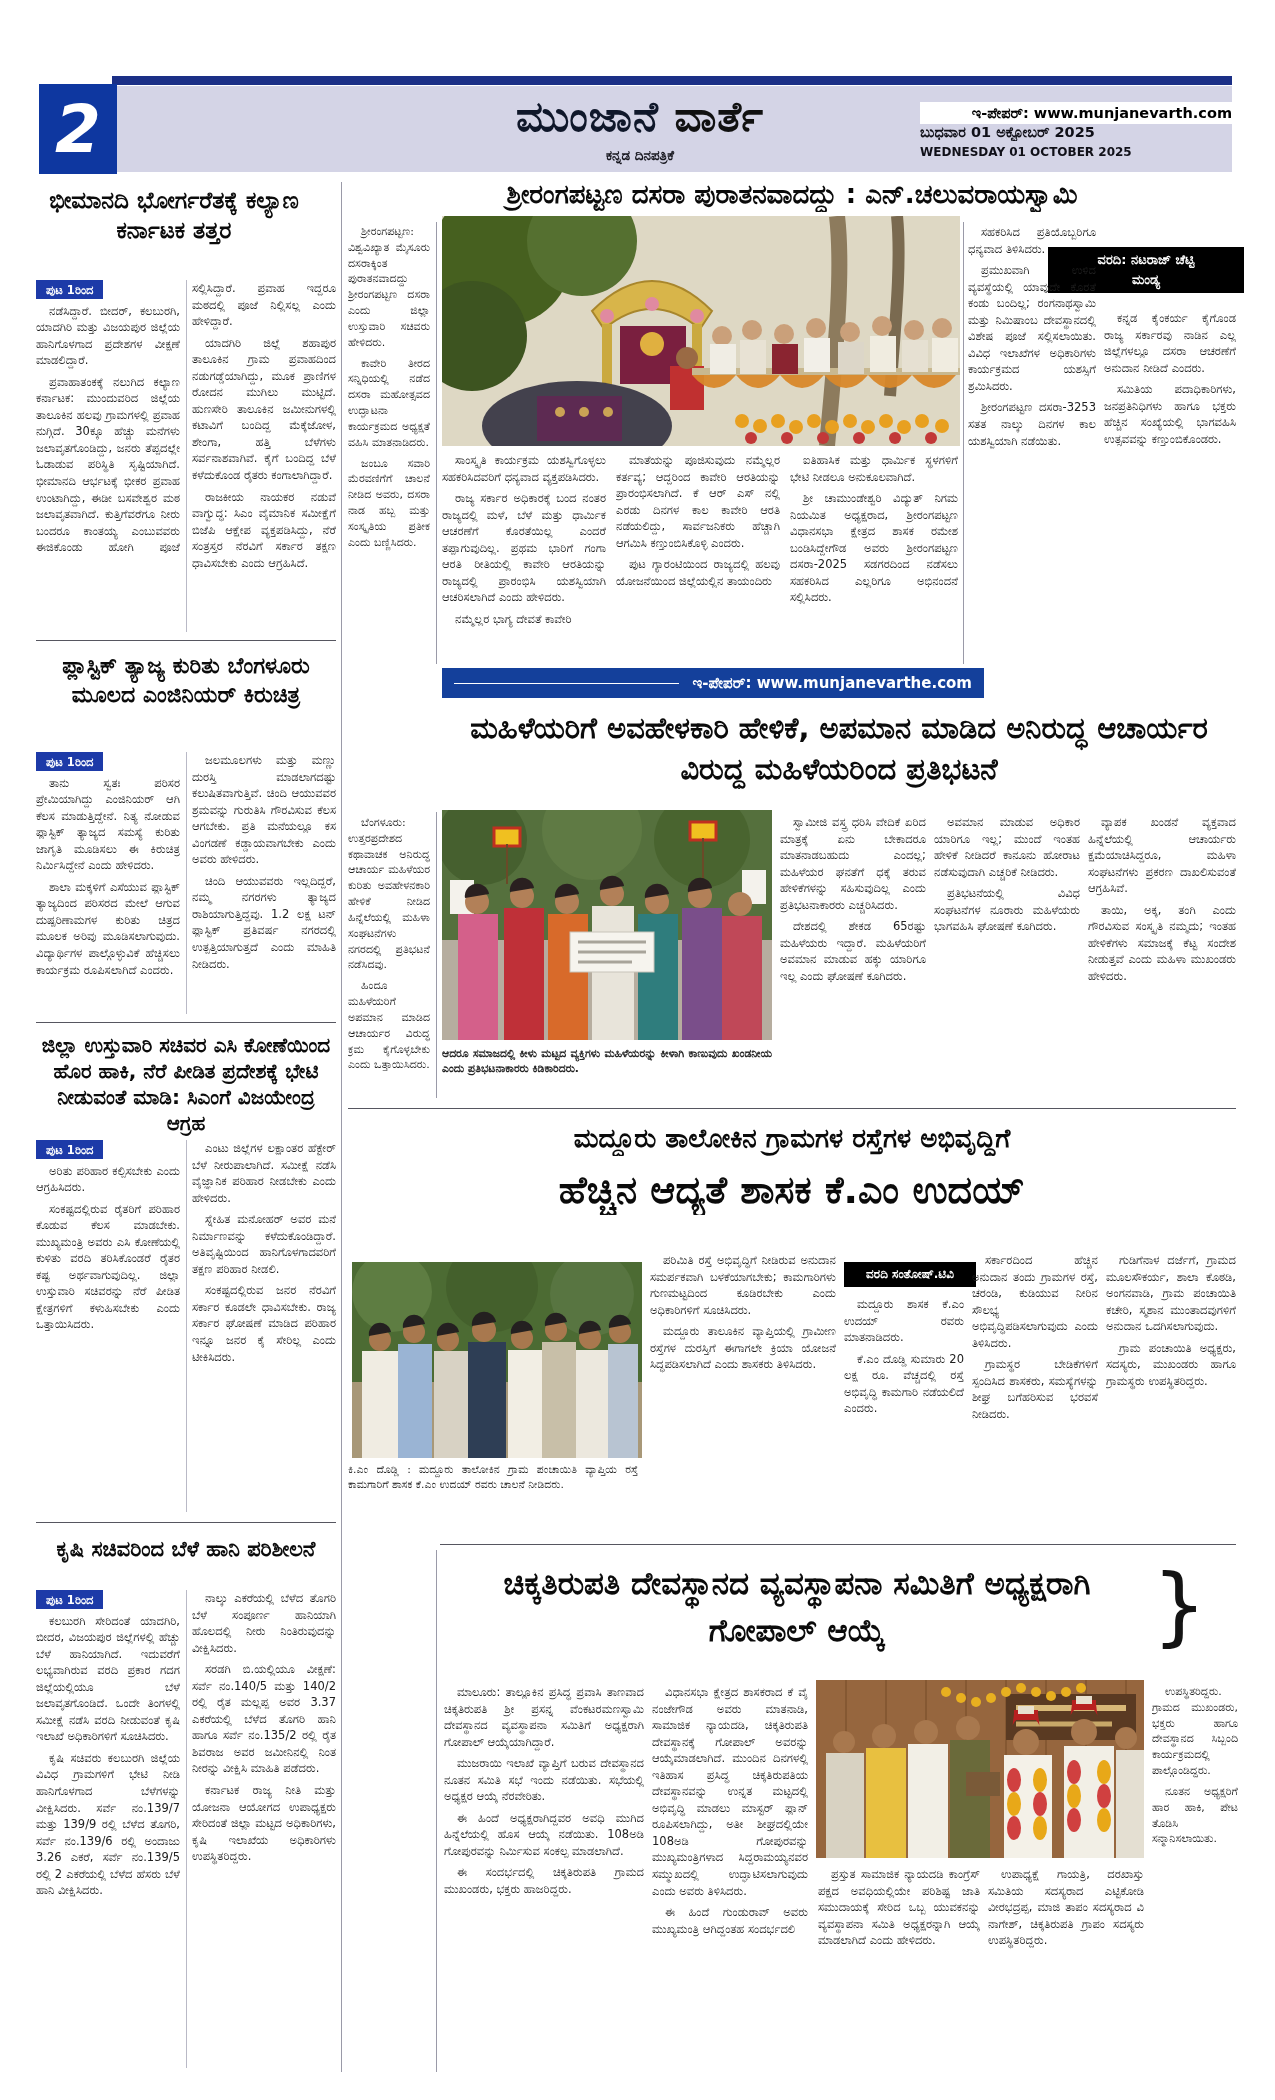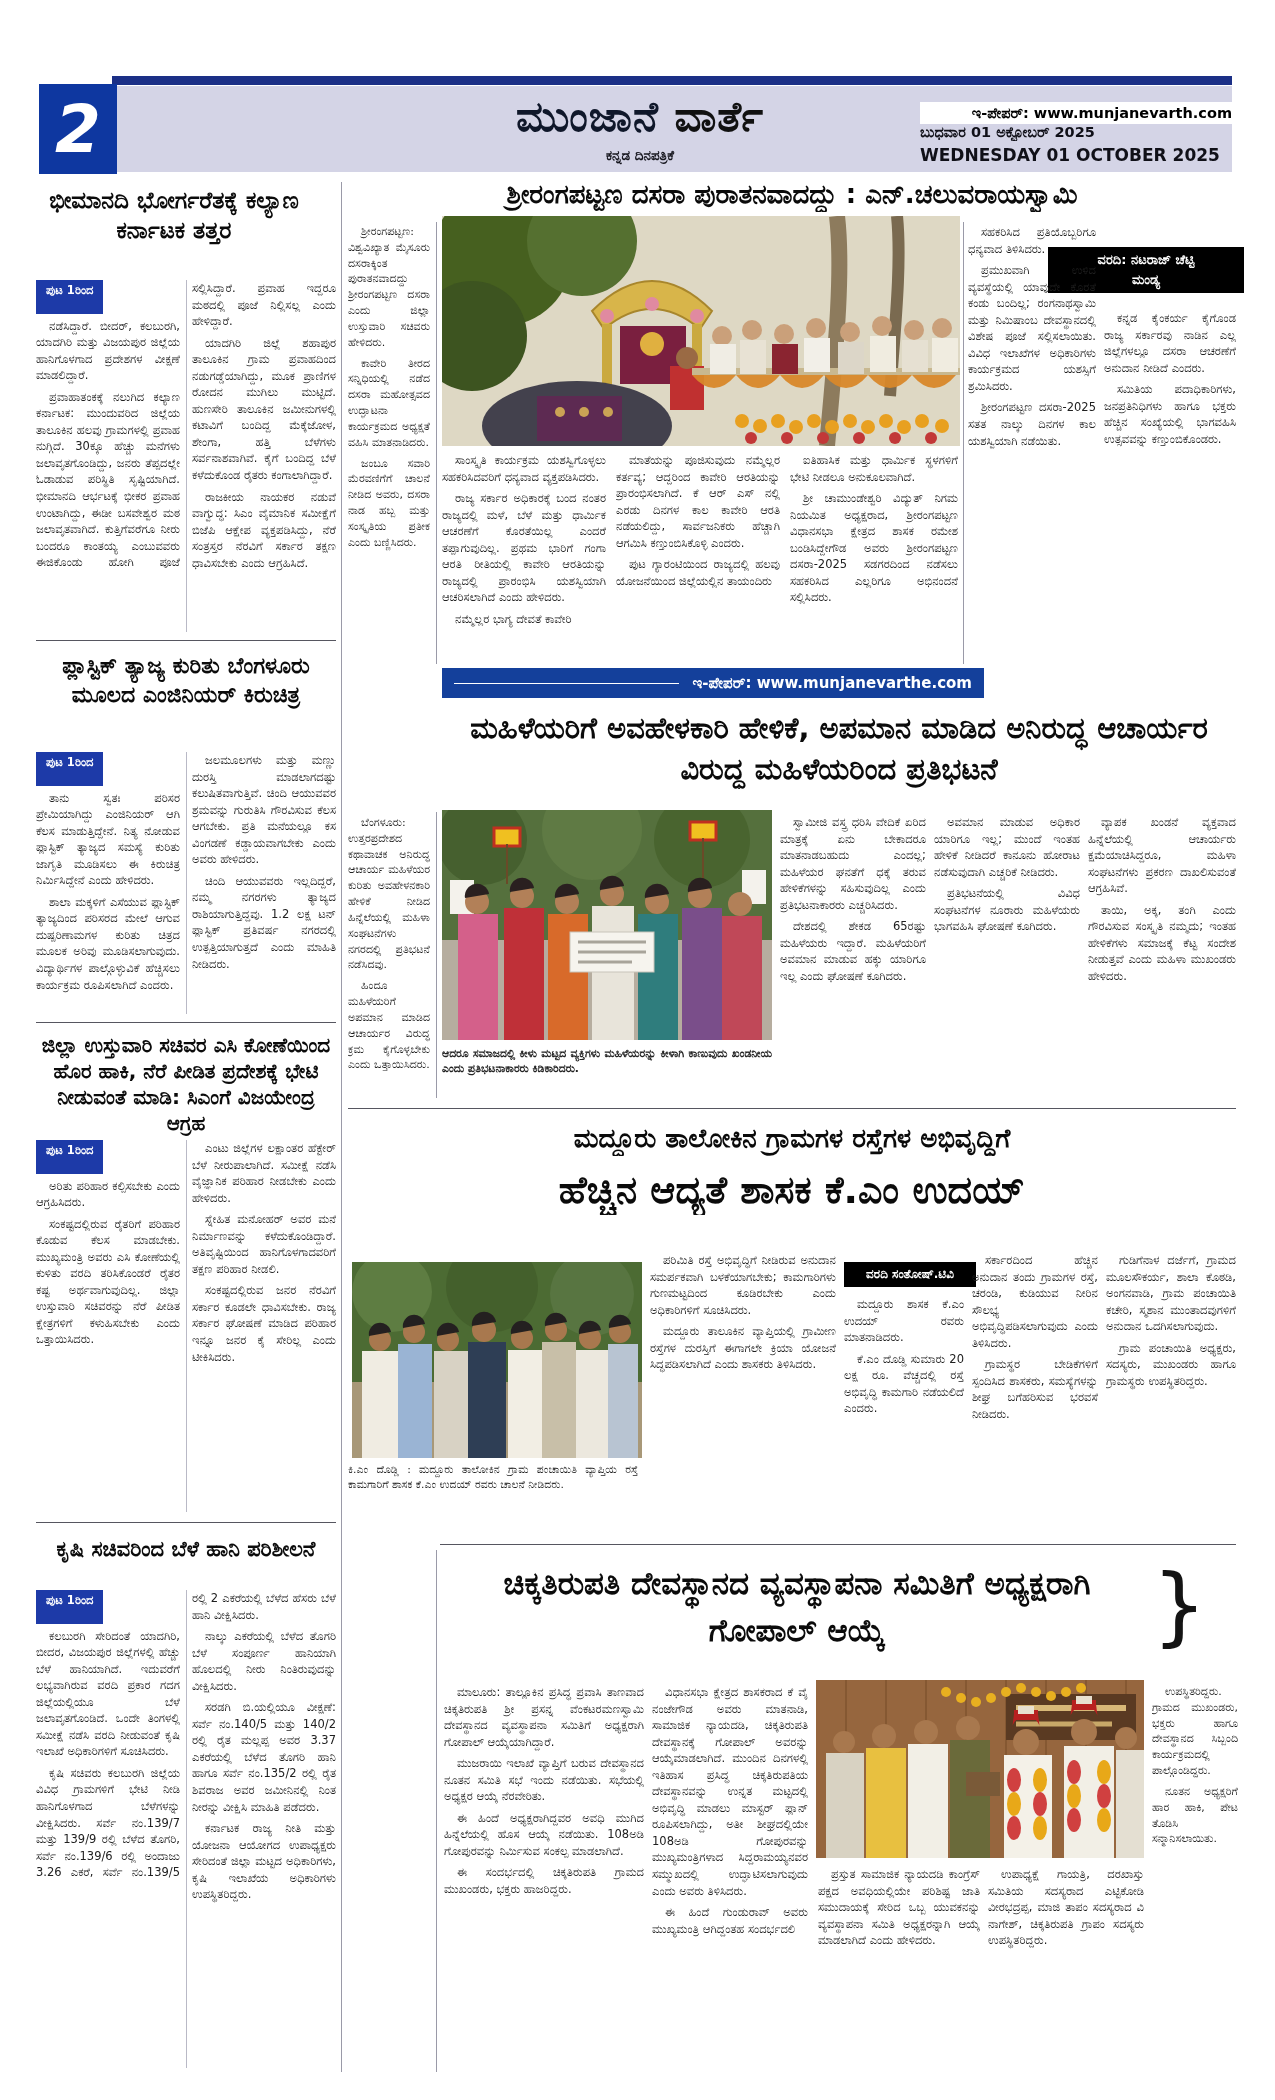--- a/index.html
+++ b/index.html
@@ -4,21 +4,21 @@
 <style>
   html,body{margin:0;padding:0;background:#f2f2f2}
   .page{position:relative;width:1275px;height:2100px;background:#ffffff;margin:0 auto;
         font-family:"DejaVu Sans","Liberation Sans",sans-serif;overflow:hidden;color:#1b1b1b}
   .abs{position:absolute}
   .hl{position:absolute;font-weight:700;color:#0b0b0b;text-align:center;overflow:hidden;line-height:1.3}
   .col{position:absolute;font-size:11.5px;line-height:1.44;text-align:justify;overflow:hidden;color:#202020}
   .col .para{margin:0 0 5px 0;text-indent:13px}
   .twocol{columns:2;column-gap:12px;column-rule:1px solid #b9b9c6}
   .tag{display:inline-block;background:#1d3aa8;color:#fff;font-size:11.5px;font-weight:700;
-       padding:2px 10px 15px;margin:0 6px 4px 0;text-indent:0}
+       padding:2px 10px 0;margin:0 6px 4px 0;text-indent:0}
   .byline{position:absolute;background:#000;color:#fff;font-weight:700;text-align:center;
           font-size:13px;line-height:1.55;padding:3px 6px;overflow:hidden}
   .vrule{position:absolute;width:1px;background:#9a9aa8}
   .hrule{position:absolute;height:1px;background:#565660}
   .caption{position:absolute;font-size:10.8px;line-height:1.4;text-align:justify;font-weight:700;
            color:#222;overflow:hidden}
   .photo{position:absolute;overflow:hidden;background:#cccccc}
   .photo svg{display:block;width:100%;height:100%}
   
   .topbar{position:absolute;background:#1b2f86}
@@ -47,21 +47,21 @@
   <div class="band" style="left:55px;top:86px;width:1177px;height:86px;position:absolute"></div>
   <div class="pagebox" style="left:39px;top:84px;width:78px;height:90px">
     <span>2</span>
   </div>
   <div class="masthead" style="left:400px;top:94px;width:480px">
     <span class="red">ಮುಂಜಾನೆ</span><span class="black"> ವಾರ್ತೆ</span>
   </div>
   <div class="subtitle" style="left:400px;top:147px;width:480px">ಕನ್ನಡ ದಿನಪತ್ರಿಕೆ</div>
   <div class="epaperbox" style="left:920px;top:102px;width:312px;height:22px">ಇ-ಪೇಪರ್: www.munjanevarth.com</div>
   <div class="hdate" style="left:920px;top:124px;width:312px">ಬುಧವಾರ 01 ಅಕ್ಟೋಬರ್ 2025</div>
-  <div class="hdate" style="left:920px;top:145px;width:312px;font-size:17px">WEDNESDAY 01 OCTOBER 2025</div>
+  <div class="hdate" style="left:920px;top:145px;width:312px;font-size:12px">WEDNESDAY 01 OCTOBER 2025</div>
 
   <div class="vrule" style="left:341px;top:182px;height:1890px"></div>
 
   <div class="hl" style="left:24px;top:186px;width:300px;font-size:23px">ಭೀಮಾನದಿ ಭೋರ್ಗರೆತಕ್ಕೆ ಕಲ್ಯಾಣ ಕರ್ನಾಟಕ ತತ್ತರ</div>
   <div class="col twocol" style="left:36px;top:280px;width:300px;height:352px">
     <span class="tag">ಪುಟ 1ರಿಂದ</span>
     <span><p class="para">ನಡೆಸಿದ್ದಾರೆ. ಬೀದರ್, ಕಲಬುರಗಿ, ಯಾದಗಿರಿ ಮತ್ತು ವಿಜಯಪುರ ಜಿಲ್ಲೆಯ ಹಾನಿಗೊಳಗಾದ ಪ್ರದೇಶಗಳ ವೀಕ್ಷಣೆ ಮಾಡಲಿದ್ದಾರೆ.</p><p class="para">ಪ್ರವಾಹಾತಂಕಕ್ಕೆ ನಲುಗಿದ ಕಲ್ಯಾಣ ಕರ್ನಾಟಕ: ಮುಂದುವರಿದ ಜಿಲ್ಲೆಯ ತಾಲೂಕಿನ ಹಲವು ಗ್ರಾಮಗಳಲ್ಲಿ ಪ್ರವಾಹ ನುಗ್ಗಿದೆ. 30ಕ್ಕೂ ಹೆಚ್ಚು ಮನೆಗಳು ಜಲಾವೃತಗೊಂಡಿದ್ದು, ಜನರು ತೆಪ್ಪದಲ್ಲೇ ಓಡಾಡುವ ಪರಿಸ್ಥಿತಿ ಸೃಷ್ಟಿಯಾಗಿದೆ. ಭೀಮಾನದಿ ಆರ್ಭಟಕ್ಕೆ ಭೀಕರ ಪ್ರವಾಹ ಉಂಟಾಗಿದ್ದು, ಈಡೀ ಬಸವೇಶ್ವರ ಮಠ ಜಲಾವೃತವಾಗಿದೆ. ಕುತ್ತಿಗೆವರೆಗೂ ನೀರು ಬಂದರೂ ಕಾಂತಯ್ಯ ಎಂಬುವವರು ಈಜಿಕೊಂಡು ಹೋಗಿ ಪೂಜೆ ಸಲ್ಲಿಸಿದ್ದಾರೆ. ಪ್ರವಾಹ ಇದ್ದರೂ ಮಠದಲ್ಲಿ ಪೂಜೆ ನಿಲ್ಲಿಸಲ್ಲ ಎಂದು ಹೇಳಿದ್ದಾರೆ.</p><p class="para">ಯಾದಗಿರಿ ಜಿಲ್ಲೆ ಶಹಾಪುರ ತಾಲೂಕಿನ ಗ್ರಾಮ ಪ್ರವಾಹದಿಂದ ನಡುಗಡ್ಡೆಯಾಗಿದ್ದು, ಮೂಕ ಪ್ರಾಣಿಗಳ ರೋದನ ಮುಗಿಲು ಮುಟ್ಟಿದೆ. ಹುಣಸೇರಿ ತಾಲೂಕಿನ ಜಮೀನುಗಳಲ್ಲಿ ಕಟಾವಿಗೆ ಬಂದಿದ್ದ ಮೆಕ್ಕೆಜೋಳ, ಶೇಂಗಾ, ಹತ್ತಿ ಬೆಳೆಗಳು ಸರ್ವನಾಶವಾಗಿವೆ. ಕೈಗೆ ಬಂದಿದ್ದ ಬೆಳೆ ಕಳೆದುಕೊಂಡ ರೈತರು ಕಂಗಾಲಾಗಿದ್ದಾರೆ.</p><p class="para">ರಾಜಕೀಯ ನಾಯಕರ ನಡುವೆ ವಾಗ್ವುದ್ಧ: ಸಿಎಂ ವೈಮಾನಿಕ ಸಮೀಕ್ಷೆಗೆ ಬಿಜೆಪಿ ಆಕ್ಷೇಪ ವ್ಯಕ್ತಪಡಿಸಿದ್ದು, ನೆರೆ ಸಂತ್ರಸ್ತರ ನೆರವಿಗೆ ಸರ್ಕಾರ ತಕ್ಷಣ ಧಾವಿಸಬೇಕು ಎಂದು ಆಗ್ರಹಿಸಿದೆ.</p></span>
   </div>
   <div class="hrule" style="left:36px;top:640px;width:300px"></div>
 
@@ -161,21 +161,21 @@
     </svg>
   </div>
 
   <div class="byline" style="left:1048px;top:247px;width:184px">
     <span>ವರದಿ: ನಟರಾಜ್ ಚೆಟ್ಟಿ</span><br>
     <span>ಮಂಡ್ಯ</span>
   </div>
   <div class="col" style="left:968px;top:224px;width:128px;height:438px">
       <p class="para">ಸಹಕರಿಸಿದ ಪ್ರತಿಯೊಬ್ಬರಿಗೂ ಧನ್ಯವಾದ ತಿಳಿಸಿದರು.</p>
       <p class="para">ಪ್ರಮುಖವಾಗಿ ಉಳಿದ ವ್ಯವಸ್ಥೆಯಲ್ಲಿ ಯಾವುದೇ ಕೊರತೆ ಕಂಡು ಬಂದಿಲ್ಲ; ರಂಗನಾಥಸ್ವಾಮಿ ಮತ್ತು ನಿಮಿಷಾಂಬ ದೇವಸ್ಥಾನದಲ್ಲಿ ವಿಶೇಷ ಪೂಜೆ ಸಲ್ಲಿಸಲಾಯಿತು. ವಿವಿಧ ಇಲಾಖೆಗಳ ಅಧಿಕಾರಿಗಳು ಕಾರ್ಯಕ್ರಮದ ಯಶಸ್ಸಿಗೆ ಶ್ರಮಿಸಿದರು.</p>
-      <p class="para">ಶ್ರೀರಂಗಪಟ್ಟಣ ದಸರಾ-2025 ಸತತ ನಾಲ್ಕು ದಿನಗಳ ಕಾಲ ಯಶಸ್ವಿಯಾಗಿ ನಡೆಯಿತು.</p>
+      <p class="para">ಶ್ರೀರಂಗಪಟ್ಟಣ ದಸರಾ-3253 ಸತತ ನಾಲ್ಕು ದಿನಗಳ ಕಾಲ ಯಶಸ್ವಿಯಾಗಿ ನಡೆಯಿತು.</p>
     </div>
   <div class="col" style="left:1104px;top:310px;width:132px;height:352px">
       <p class="para">ಕನ್ನಡ ಕೈಂಕರ್ಯ ಕೈಗೊಂಡ ರಾಜ್ಯ ಸರ್ಕಾರವು ನಾಡಿನ ಎಲ್ಲ ಜಿಲ್ಲೆಗಳಲ್ಲೂ ದಸರಾ ಆಚರಣೆಗೆ ಅನುದಾನ ನೀಡಿದೆ ಎಂದರು.</p>
       <p class="para">ಸಮಿತಿಯ ಪದಾಧಿಕಾರಿಗಳು, ಜನಪ್ರತಿನಿಧಿಗಳು ಹಾಗೂ ಭಕ್ತರು ಹೆಚ್ಚಿನ ಸಂಖ್ಯೆಯಲ್ಲಿ ಭಾಗವಹಿಸಿ ಉತ್ಸವವನ್ನು ಕಣ್ತುಂಬಿಕೊಂಡರು.</p>
     </div>
   <div class="vrule" style="left:963px;top:222px;height:442px"></div>
 
   <div class="col" style="left:442px;top:452px;width:164px;height:210px">
       <p class="para">ಸಾಂಸ್ಕೃತಿ ಕಾರ್ಯಕ್ರಮ ಯಶಸ್ವಿಗೊಳ್ಳಲು ಸಹಕರಿಸಿದವರಿಗೆ ಧನ್ಯವಾದ ವ್ಯಕ್ತಪಡಿಸಿದರು.</p>
       <p class="para">ರಾಜ್ಯ ಸರ್ಕಾರ ಅಧಿಕಾರಕ್ಕೆ ಬಂದ ನಂತರ ರಾಜ್ಯದಲ್ಲಿ ಮಳೆ, ಬೆಳೆ ಮತ್ತು ಧಾರ್ಮಿಕ ಆಚರಣೆಗೆ ಕೊರತೆಯಿಲ್ಲ ಎಂದರೆ ತಪ್ಪಾಗುವುದಿಲ್ಲ. ಪ್ರಥಮ ಭಾರಿಗೆ ಗಂಗಾ ಆರತಿ ರೀತಿಯಲ್ಲಿ ಕಾವೇರಿ ಆರತಿಯನ್ನು ರಾಜ್ಯದಲ್ಲಿ ಪ್ರಾರಂಭಿಸಿ ಯಶಸ್ವಿಯಾಗಿ ಆಚರಿಸಲಾಗಿದೆ ಎಂದು ಹೇಳಿದರು.</p>

